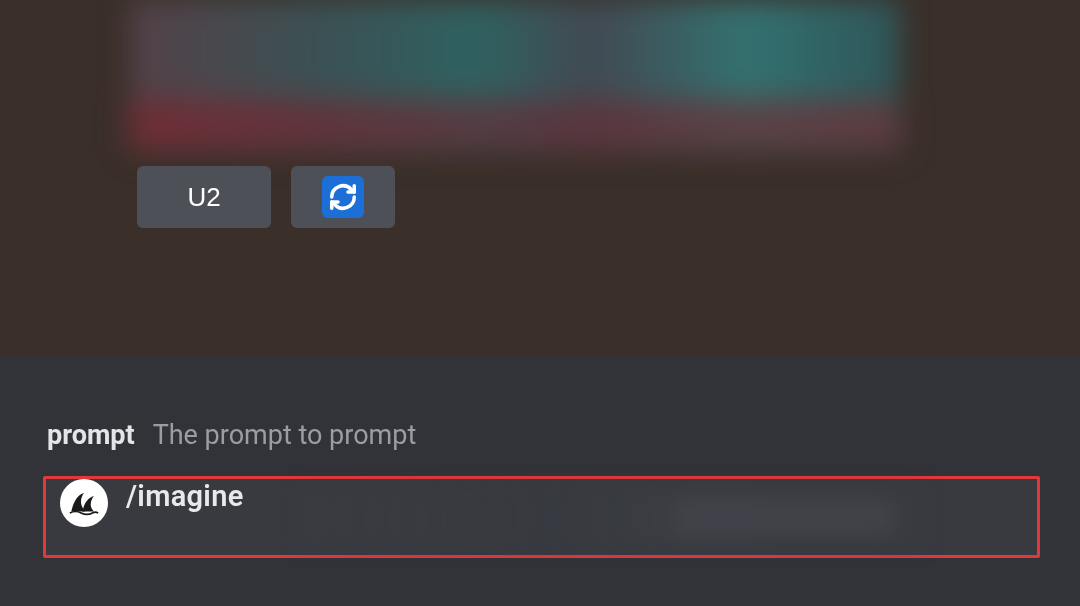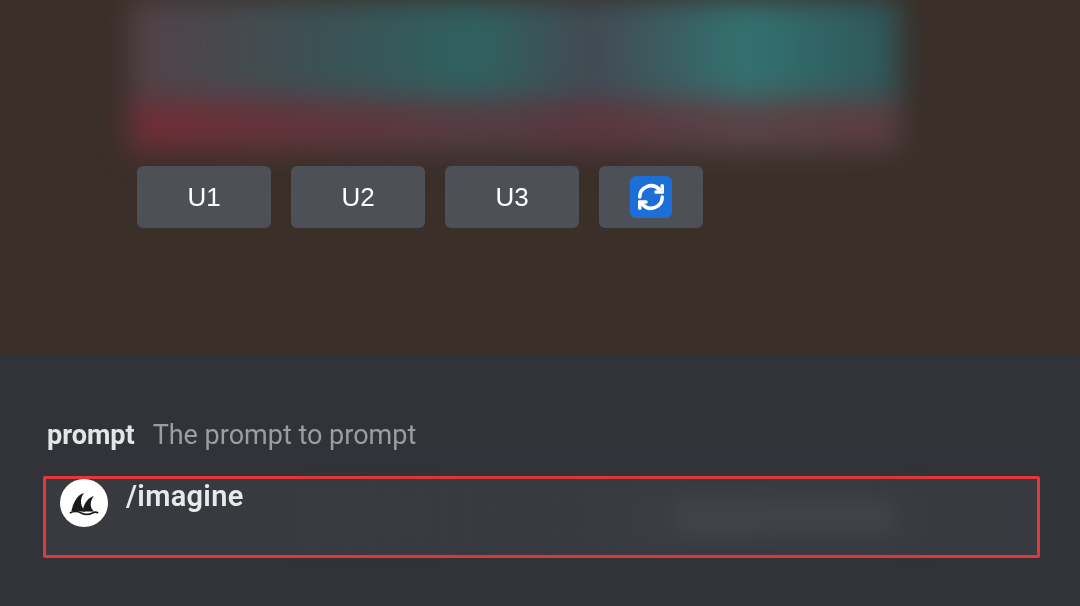--- a/index.html
+++ b/index.html
@@ -170,23 +170,21 @@
       filter: blur(4px);
     }
   </style>
 </head>
 <body>
 
 <div class="image-preview"></div>
 
 <div class="button-rows">
   <div class="button-row">
-    <button class="action-button">U1</button>
     <button class="action-button">U2</button>
-    <button class="action-button">U3</button>
     <button class="refresh-button">
       <span class="refresh-icon-box">
         <svg width="30" height="30" viewBox="0 0 24 24" fill="none" stroke="#ffffff" stroke-width="2.8" stroke-linecap="round" stroke-linejoin="round">
           <path d="M3 12a9 9 0 0 1 15.5-6.2L21 8"></path>
           <path d="M21 3v5h-5"></path>
           <path d="M21 12a9 9 0 0 1-15.5 6.2L3 16"></path>
           <path d="M3 21v-5h5"></path>
         </svg>
       </span>
     </button>

